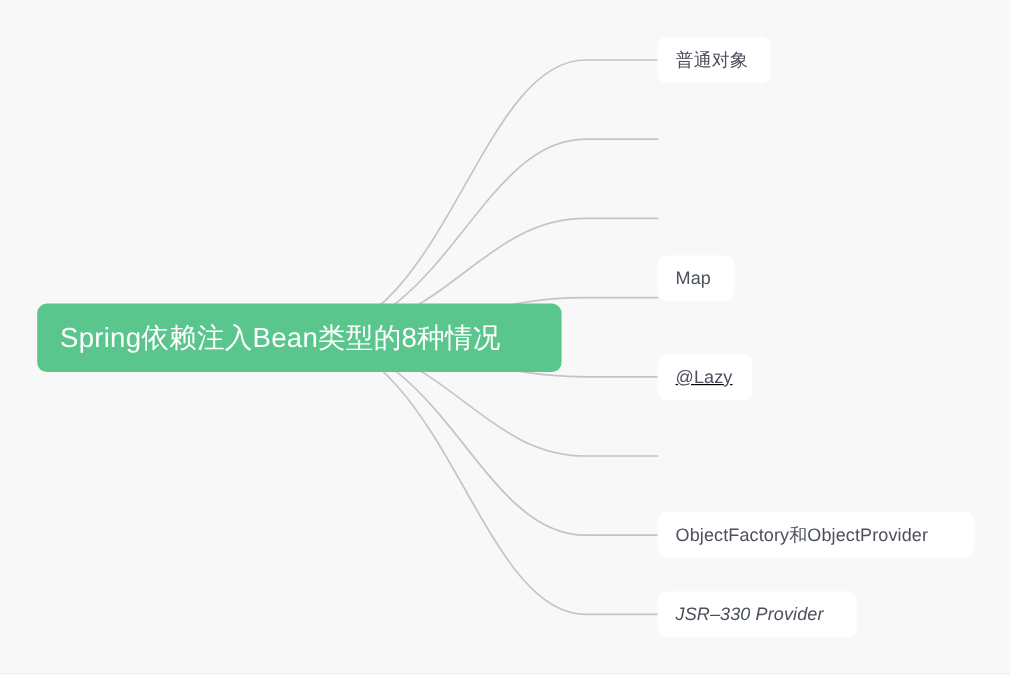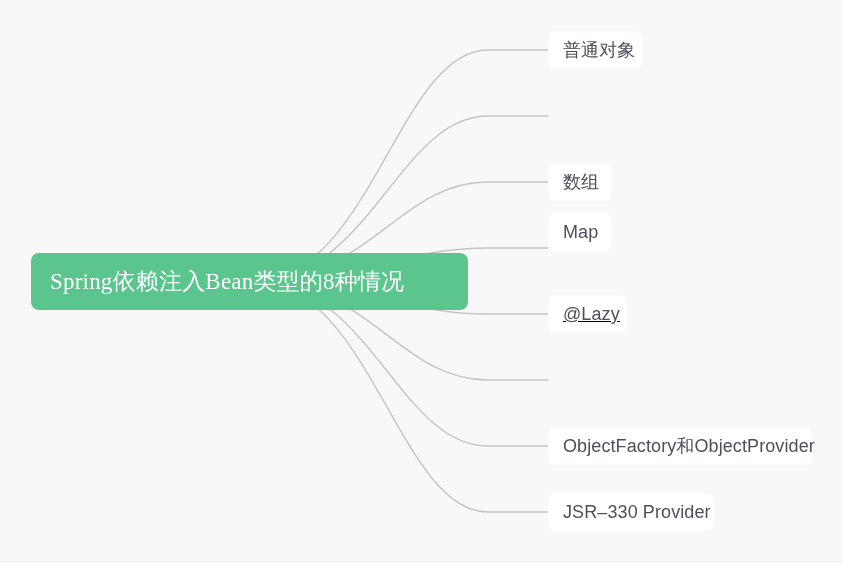--- a/index.html
+++ b/index.html
@@ -35,21 +35,20 @@
     top: 253px;
     width: 437px;
     height: 57px;
     border-radius: 8px;
     background: #5ac68d;
     display: flex;
     align-items: center;
     box-sizing: border-box;
     padding-left: 19px;
     z-index: 5;
-    font-family: Liberation Serif, serif;
   }
   .root-label {
     color: #ffffff;
     font-size: 23px;
     font-weight: 400;
     letter-spacing: 0.2px;
     line-height: 1;
     white-space: nowrap;
   }
   .leaf-node {
@@ -59,21 +58,21 @@
     border-radius: 7px;
     background: #ffffff;
     display: flex;
     align-items: center;
     box-sizing: border-box;
     padding: 0 15px;
     z-index: 4;
   }
   .leaf-label {
     color: #4b505a;
-    font-size: 18px;
+    font-size: 15px;
     font-weight: 400;
     line-height: 1;
     white-space: nowrap;
     letter-spacing: 0.1px;
   }
 </style>
 </head>
 <body>
 
 <div id="mindmap-canvas">
@@ -93,34 +92,31 @@
 
   <div class="root-node">
     <span class="root-label">Spring依赖注入Bean类型的8种情况</span>
   </div>
 
   <div class="leaf-node" style="top:31px;width:94px;">
     <span class="leaf-label">普通对象</span>
   </div>
 
 
-  <div class="leaf-node" style="top:163px;width:64px;">
-    <span class="leaf-label">数组</span>
-  </div>
 
   <div class="leaf-node" style="top:213px;width:64px;">
     <span class="leaf-label">Map</span>
   </div>
 
   <div class="leaf-node" style="top:295px;width:79px;text-decoration:underline;">
     <span class="leaf-label">@Lazy</span>
   </div>
 
 
   <div class="leaf-node" style="top:427px;width:264px;text-align:center;">
     <span class="leaf-label">ObjectFactory和ObjectProvider</span>
   </div>
 
-  <div class="leaf-node" style="top:493px;width:166px;">
+  <div class="leaf-node" style="top:493px;width:166px;font-style:italic;">
     <span class="leaf-label">JSR–330 Provider</span>
   </div>
 
 </div>
 
 </body></html>

